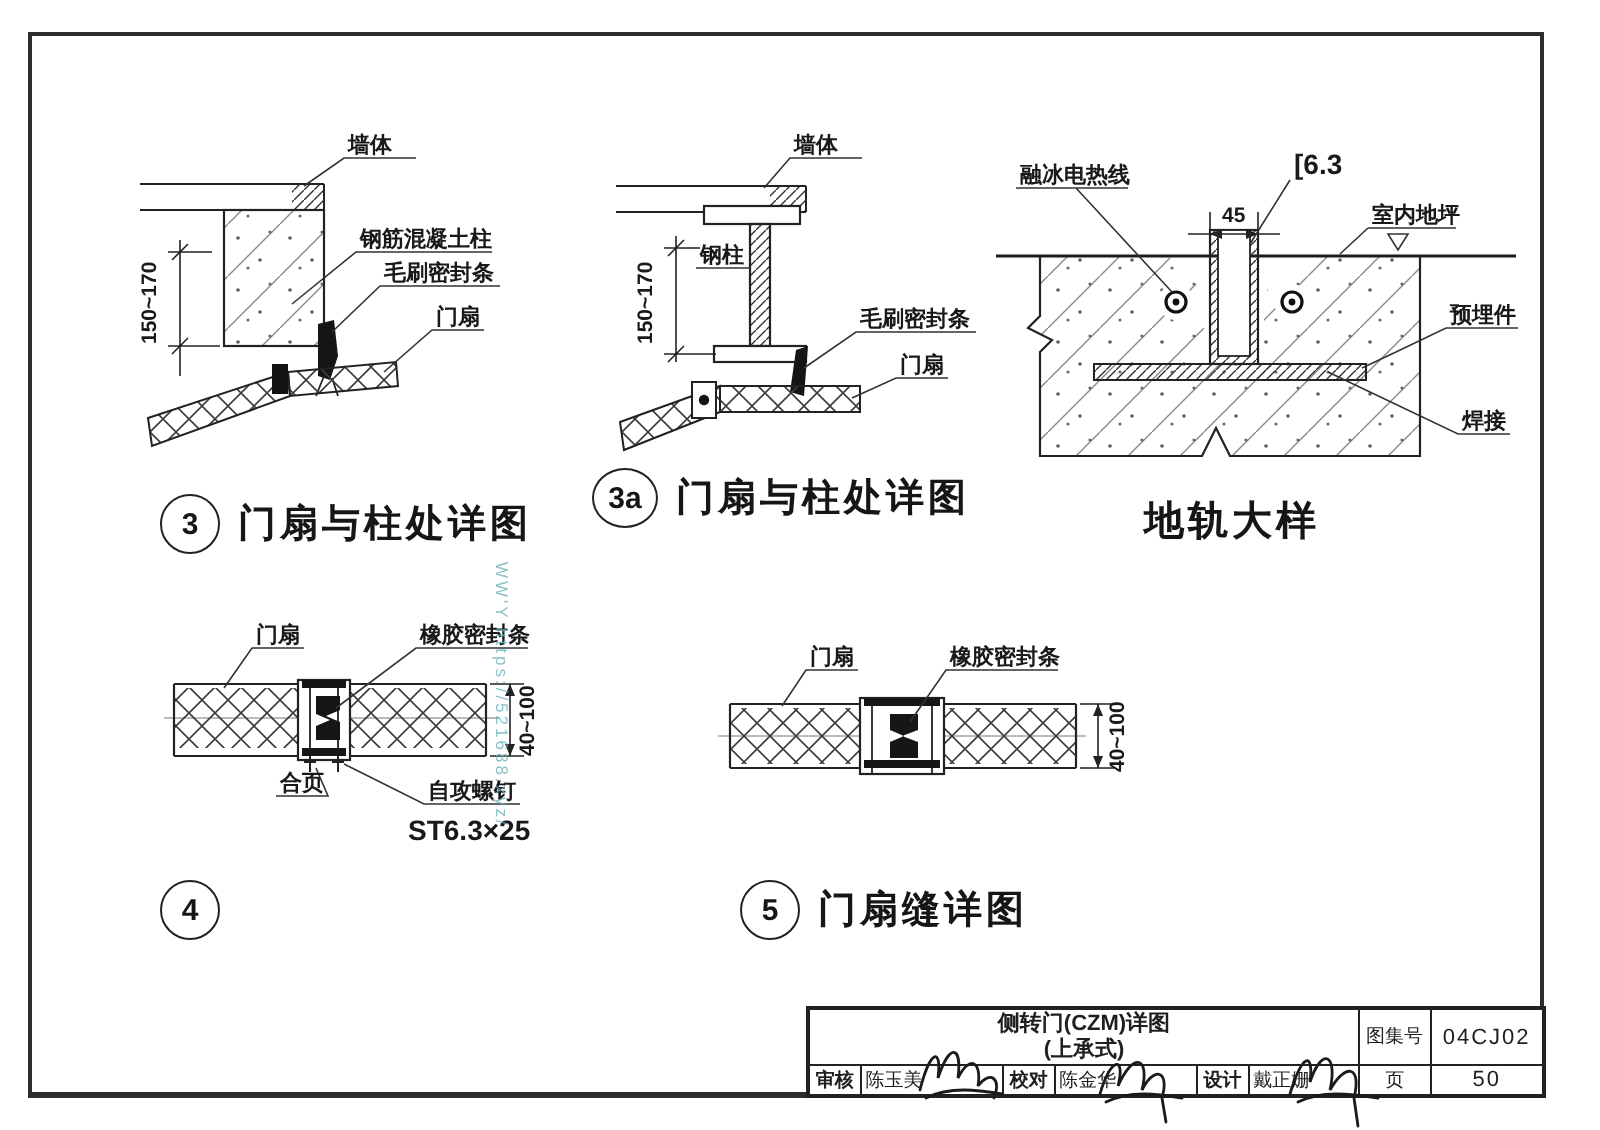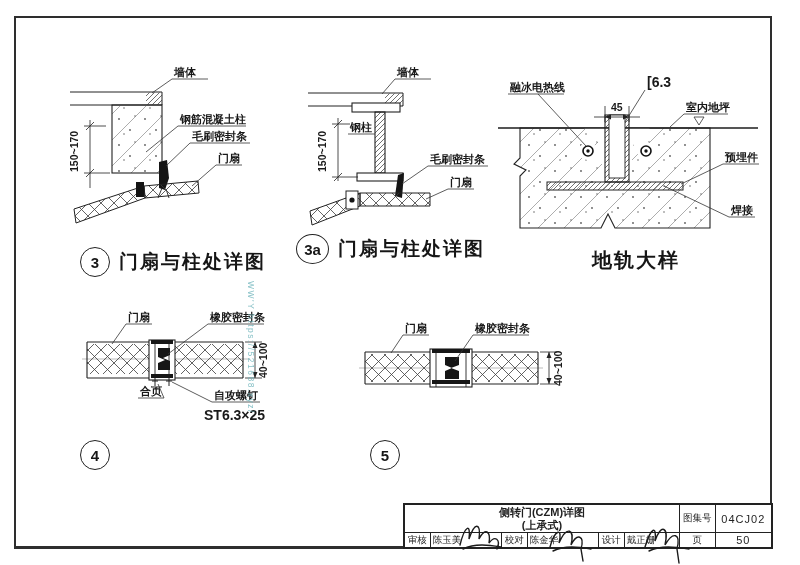--- a/index.html
+++ b/index.html
@@ -26,21 +26,21 @@
   .trow{display:flex;box-sizing:border-box;}
   .trow1{height:27px;}
   .trow2{height:15px;border-top:1px solid #222;}
   .tcell{box-sizing:border-box;border-right:1px solid #222;display:flex;
     align-items:center;justify-content:center;overflow:hidden;}
   .tcell:last-child{border-right:none;}
   .ttitle{width:278px;flex-direction:column;line-height:1.15;font-weight:bold;font-size:11px;}
   .tlabel{width:36px;font-size:9.5px;}
   .tvalue{width:56px;font-weight:normal;font-size:11px;letter-spacing:1px;}
   .tsm{font-size:9.5px;}
-  .w26{width:26px;} .w72{width:72px;justify-content:flex-start;padding-left:2px;font-family:Liberation Mono, monospace;} .w56{width:56px;justify-content:flex-start;padding-left:2px;text-align:right;}
+  .w26{width:26px;font-weight:bold;} .w72{width:72px;justify-content:flex-start;padding-left:2px;font-family:Liberation Mono, monospace;} .w56{width:56px;justify-content:flex-start;padding-left:2px;text-align:right;}
   .sigs{position:absolute;left:0;top:0;width:370px;height:46px;overflow:visible;pointer-events:none;}
 </style>
 </head>
 <body>
 
 <div id="sheet">
 
   <svg width="0" height="0" style="position:absolute">
     <defs>
       <pattern id="patCross" width="13" height="13" patternUnits="userSpaceOnUse">
@@ -225,28 +225,29 @@
   </svg>
 
   <div class="caption" style="left:80px;top:247px">
     <span class="capnum">3</span>
     <span>门扇与柱处详图</span>
   </div>
   <div class="caption" style="left:296px;top:234px">
     <span class="capnum" style="width:33px">3a</span>
     <span>门扇与柱处详图</span>
   </div>
-  <div class="caption nonum" style="left:592px;top:247px">
+  <div class="caption nonum" style="left:572px;top:247px">
     <span>地轨大样</span>
   </div>
   <div class="caption" style="left:80px;top:440px">
     <span class="capnum">4</span>
   </div>
   <div class="caption" style="left:370px;top:440px">
     <span class="capnum">5</span>
+    <span>门扇缝详图</span>
   </div>
 
   <div class="watermark">WW'Y https://521688.xyz/</div>
 
   <div class="tblock">
     <div class="trow trow1">
       <div class="tcell ttitle">
         <div>侧转门(CZM)详图</div>
         <div>(上承式)</div>
       </div>

